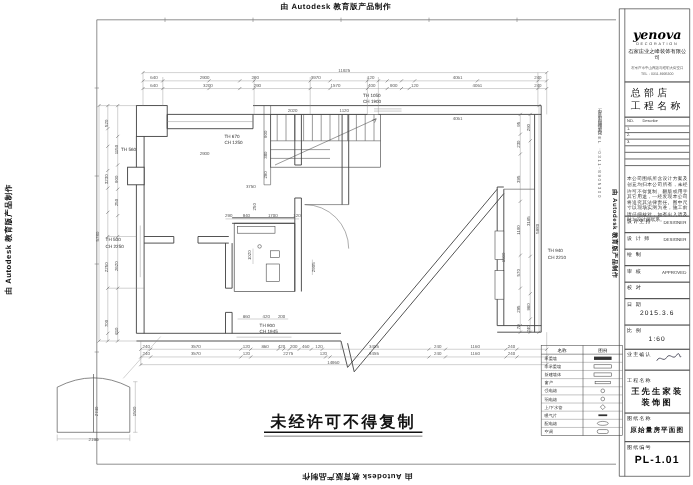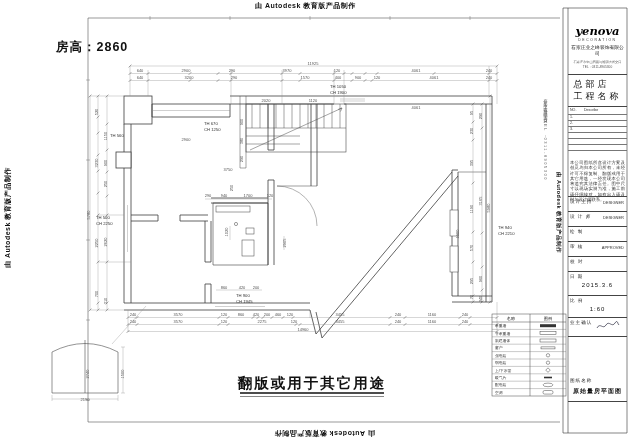--- a/index.html
+++ b/index.html
@@ -267,23 +267,22 @@
       </g>
   </svg>
 
   <div class="abs wm" style="left:255px;top:1px;">由 Autodesk 教育版产品制作</div>
   <div class="abs wm" style="left:245px;top:428px;width:130px;transform:rotate(180deg);">由 Autodesk 教育版产品制作</div>
   <div class="abs wm" style="left:3px;top:268px;width:130px;transform-origin:0 0;transform:rotate(-90deg);">由 Autodesk 教育版产品制作</div>
   <div class="abs wm" style="left:562px;top:172px;width:130px;font-size:5.5px;transform-origin:0 0;transform:rotate(90deg);">由 Autodesk 教育版产品制作</div>
 
   <div class="abs vtext" style="left:543px;top:95px;height:215px;">石家庄市中山西路与维明大街交口 TEL：0311-8905300</div>
 
-  <div class="abs room-height" style="left:56px;top:39px;">房高：2860</div>
-
-  <div class="abs plan-title" style="left:228px;top:374px;width:168px;">翻版或用于其它用途</div>
+
+  <div class="abs plan-title" style="left:228px;top:374px;width:168px;">未经许可不得复制</div>
 
   <div class="abs" style="left:568px;top:8px;width:59px;height:425px;">
     <div class="abs tb-logo" style="left:0;top:16px;width:59px;">yenova</div>
     <div class="abs tb-logosub" style="left:0;top:30px;width:59px;">DECORATION</div>
     <div class="abs tb-company" style="left:2px;top:37px;width:55px;">石家庄业之峰装饰有限公司</div>
     <div class="abs tb-addr" style="left:1px;top:52px;width:57px;">石家庄市中山西路与维明大街交口</div>
     <div class="abs tb-addr" style="left:1px;top:57px;width:57px;">TEL：0311-8905300</div>
     <div class="abs" style="left:0;top:66px;width:59px;border-top:.5px solid #444;"></div>
     <div class="abs tb-store" style="left:0;top:70px;width:47px;">总部店</div>
     <div class="abs tb-store" style="left:0;top:82px;width:59px;">工程名称</div>
@@ -337,20 +336,29 @@
           <div class="tb-valc" style="position: absolute; left: 0px; top: 10px; width: 100%;">1:60</div>
         </div>
         <div class="tb-row" style="top: 121px; height: 19px;">
           <span class="tb-lab" style="position: absolute; left: 2px; top: 2px;">业主确认</span>
           <svg width="24" height="10" style="position: absolute; left: 28px; top: 3px;">
             <path d="M1 7 C4 1 7 9 10 4 S16 7 19 2 22 6 23 3" stroke="#445" stroke-width="0.8" fill="none"></path>
           </svg>
         </div>
       </div>
 
+    <div class="abs" style="left:0;top:333px;width:59px;height:35px;border-bottom:.5px solid #444;">
+      <div class="tb-sec-lab">工程名称</div>
+      <div class="tb-big" style="margin-top:3px;">王先生家装</div>
+      <div class="tb-big">装饰图</div>
+    </div>
 
     <div class="abs" style="left:0;top:368px;width:59px;height:26px;border-bottom:.5px solid #444;">
       <div class="tb-sec-lab">图纸名称</div>
       <div class="tb-mid" style="margin-top:4px;">原始量房平面图</div>
     </div>
 
+    <div class="abs" style="left:0;top:394px;width:59px;height:31px;">
+      <div class="tb-sec-lab">图纸编号</div>
+      <div class="tb-num" style="margin-top:4px;">PL-1.01</div>
+    </div>
   </div>
 </div>
 
 </body></html>

